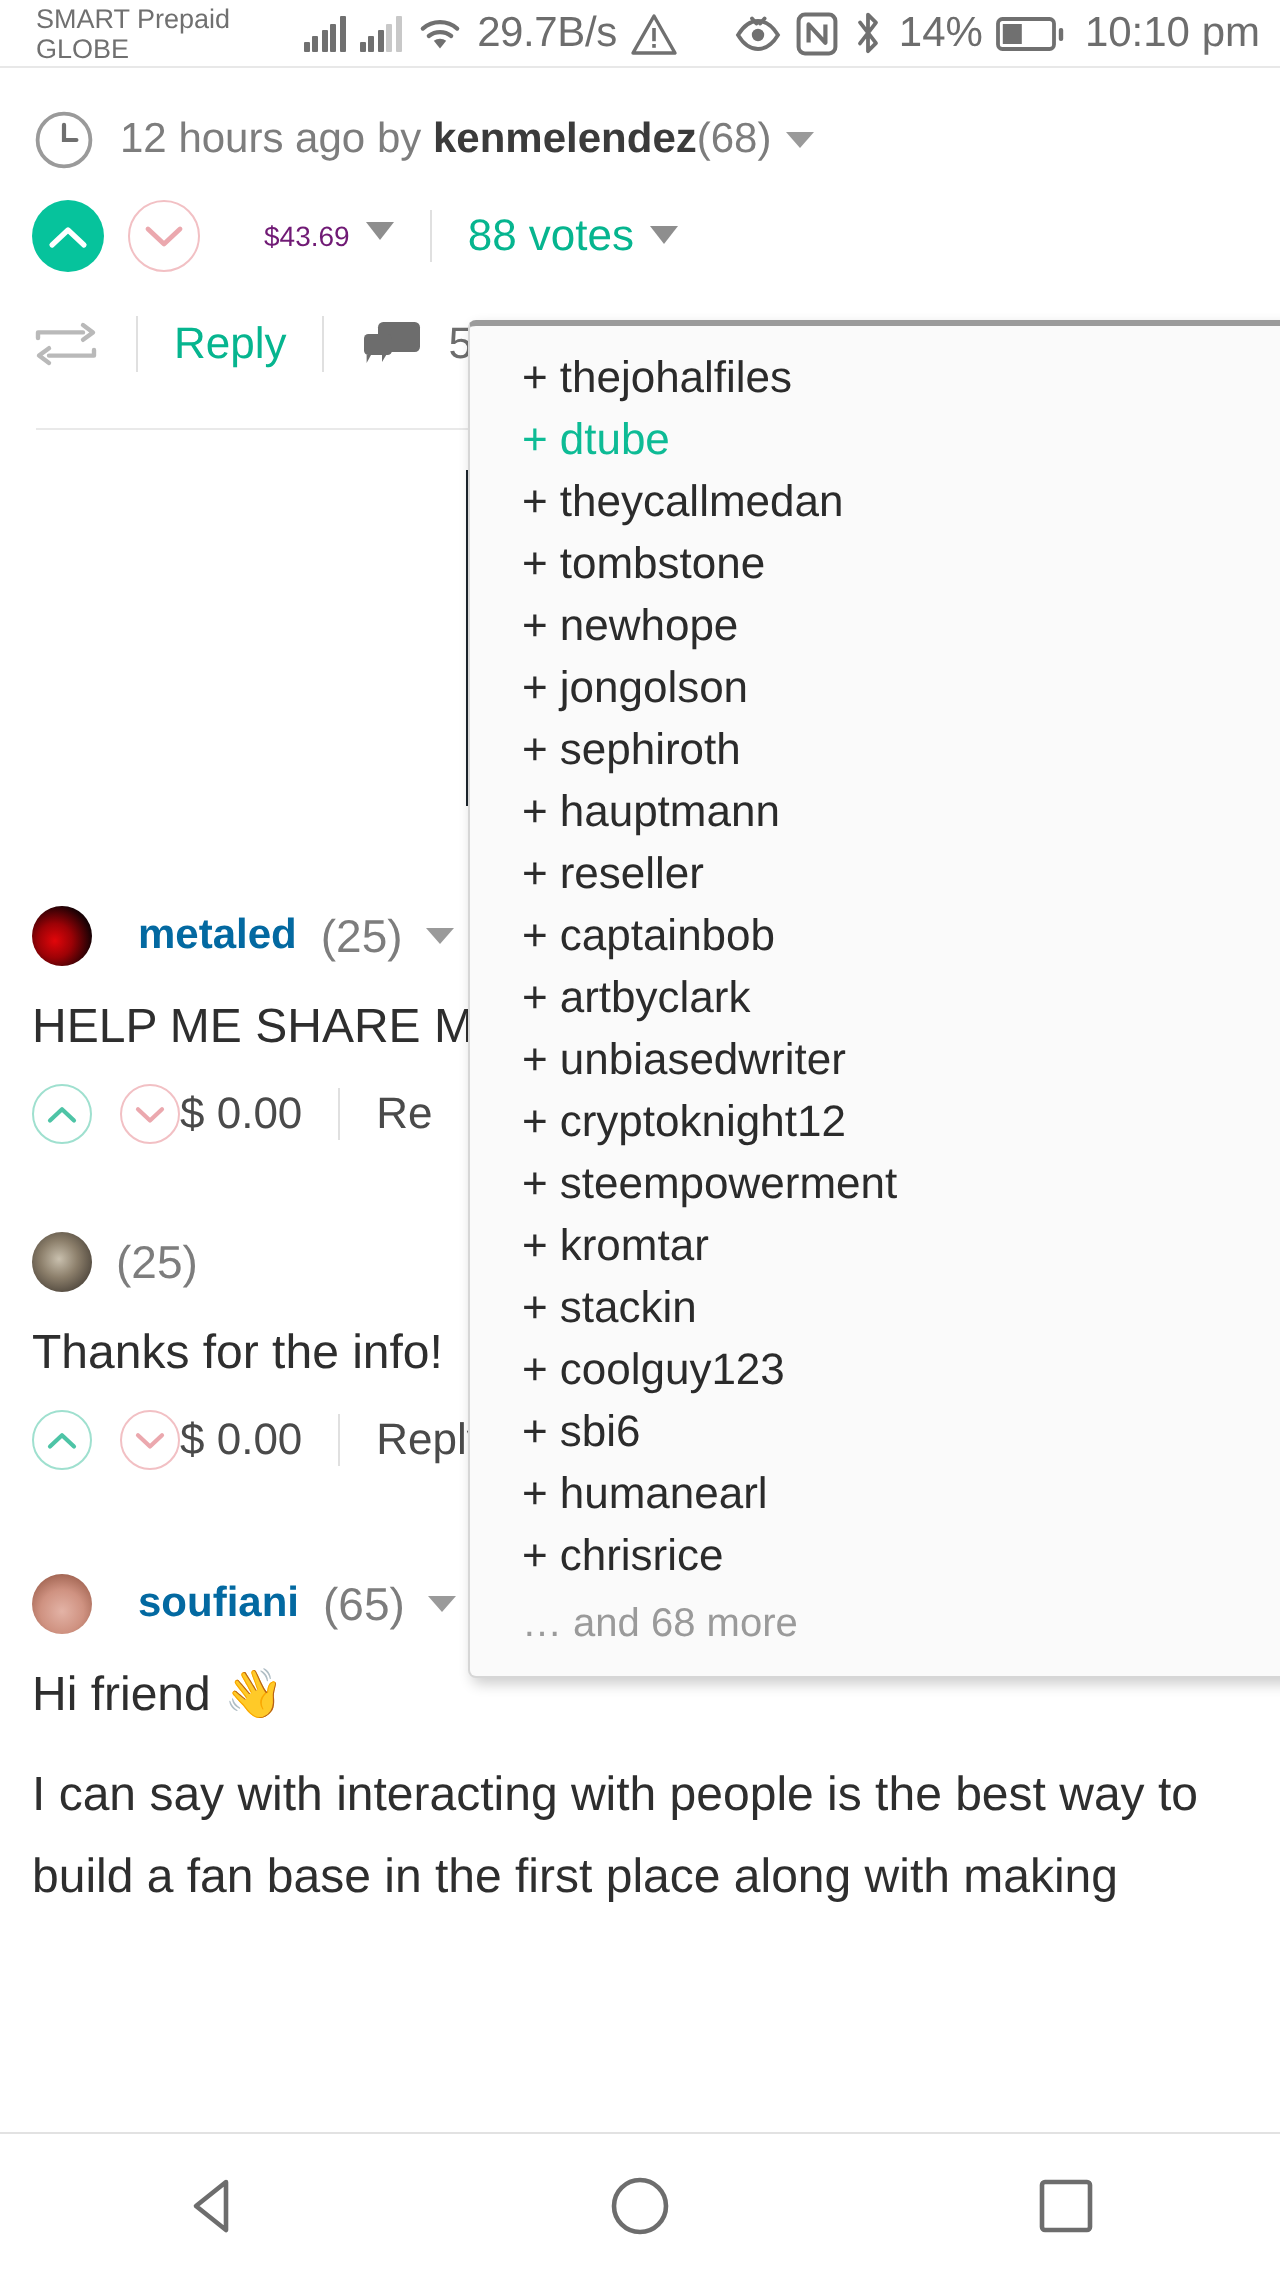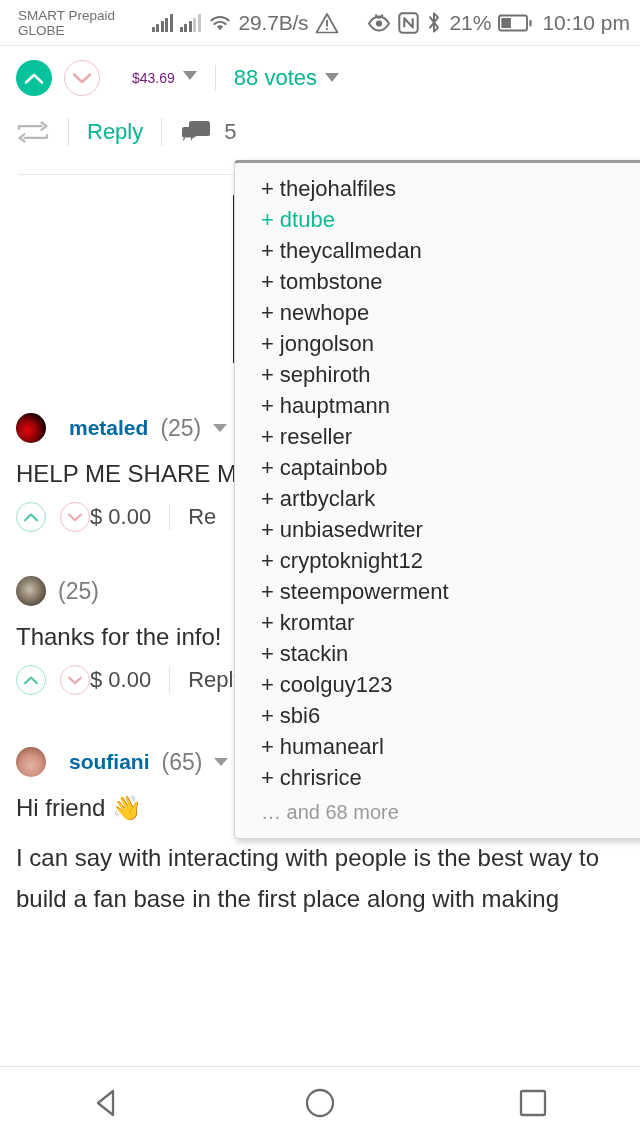--- a/index.html
+++ b/index.html
@@ -6,21 +6,21 @@
   html, body {
     width: 640px; height: 1138px;
     background: #ffffff;
     font-family: "Liberation Sans", sans-serif;
     overflow: hidden;
   }
   #screen { position: relative; width: 640px; height: 1138px; background:#fff; }
 
   
   .statusbar {
-    position: relative; height: 46px; width: 640px;
+    position: relative; height: 34px; width: 640px;
     display: flex; align-items: center;
     padding: 0 10px 0 18px;
     color: #707070;
     border-bottom: 1px solid #e8e8e8;
     background:#fff;
   }
   .carrier { font-size: 13.5px; line-height: 15px; color:#707070; width: 104px; }
   .carrier div { white-space: nowrap; }
   .sb-right { margin-left: auto; display:flex; align-items:center; gap:7px; }
   .sig { display:inline-flex; align-items:flex-end; height:19px; gap:1.5px; }
@@ -183,32 +183,45 @@
         <svg width="21" height="22" viewBox="0 0 21 22">
             <rect x="1.3" y="1.3" width="18.4" height="19.4" rx="3.2" fill="none" stroke="#707070" stroke-width="2"></rect>
             <path d="M6.3 15.3V6.2l8.4 9.2V6.2" fill="none" stroke="#707070" stroke-width="2.1" stroke-linejoin="round"></path>
           </svg>
       </span>
       <span class="ic">
         <svg width="16" height="23" viewBox="0 0 16 23">
             <path d="M4 6.2l8 10.4-4 4V2.3l4 4-8 10.4" fill="none" stroke="#707070" stroke-width="1.9" stroke-linejoin="round" stroke-linecap="round"></path>
           </svg>
       </span>
-      <span class="batpct">21%</span>
+      <span class="batpct">14%</span>
       <span class="ic">
         <svg width="35" height="20" viewBox="0 0 35 20">
             <rect x="1" y="2.5" width="28" height="15" rx="2.2" fill="none" stroke="#707070" stroke-width="1.9"></rect>
             <rect x="3.4" y="5" width="9.5" height="10" fill="#707070"></rect>
             <rect x="31.4" y="7" width="2.2" height="6.5" rx="1" fill="#707070"></rect>
           </svg>
       </span>
       <span class="clock">10:10 pm</span>
     </div>
   </div>
 
+  <div class="post-meta">
+    <span class="ic">
+      <svg width="32" height="32" viewBox="0 0 32 32">
+          <circle cx="16" cy="16" r="13.2" fill="none" stroke="#9a9a9a" stroke-width="1.9"></circle>
+          <path d="M16 8.4V16h6.2" fill="none" stroke="#6f6f6f" stroke-width="2.1" stroke-linecap="round"></path>
+        </svg>
+    </span>
+    <span class="meta-text">
+      <span>12 hours ago</span>
+      <span>by</span>
+      <b>kenmelendez</b><span class="rep">(68)</span><span class="caret"></span>
+    </span>
+  </div>
 
   <div class="vote-row">
     <div class="upcircle">
       <svg width="20" height="13" viewBox="0 0 20 13">
           <path d="M2 10.5L10 3l8 7.5" fill="none" stroke="#fff" stroke-width="2.6" stroke-linecap="round" stroke-linejoin="round"></path>
         </svg>
     </div>
     <div class="downcircle">
       <svg width="20" height="13" viewBox="0 0 20 13">
           <path d="M2 2.5L10 10l8-7.5" fill="none" stroke="#eba8ae" stroke-width="2.4" stroke-linecap="round" stroke-linejoin="round"></path>

